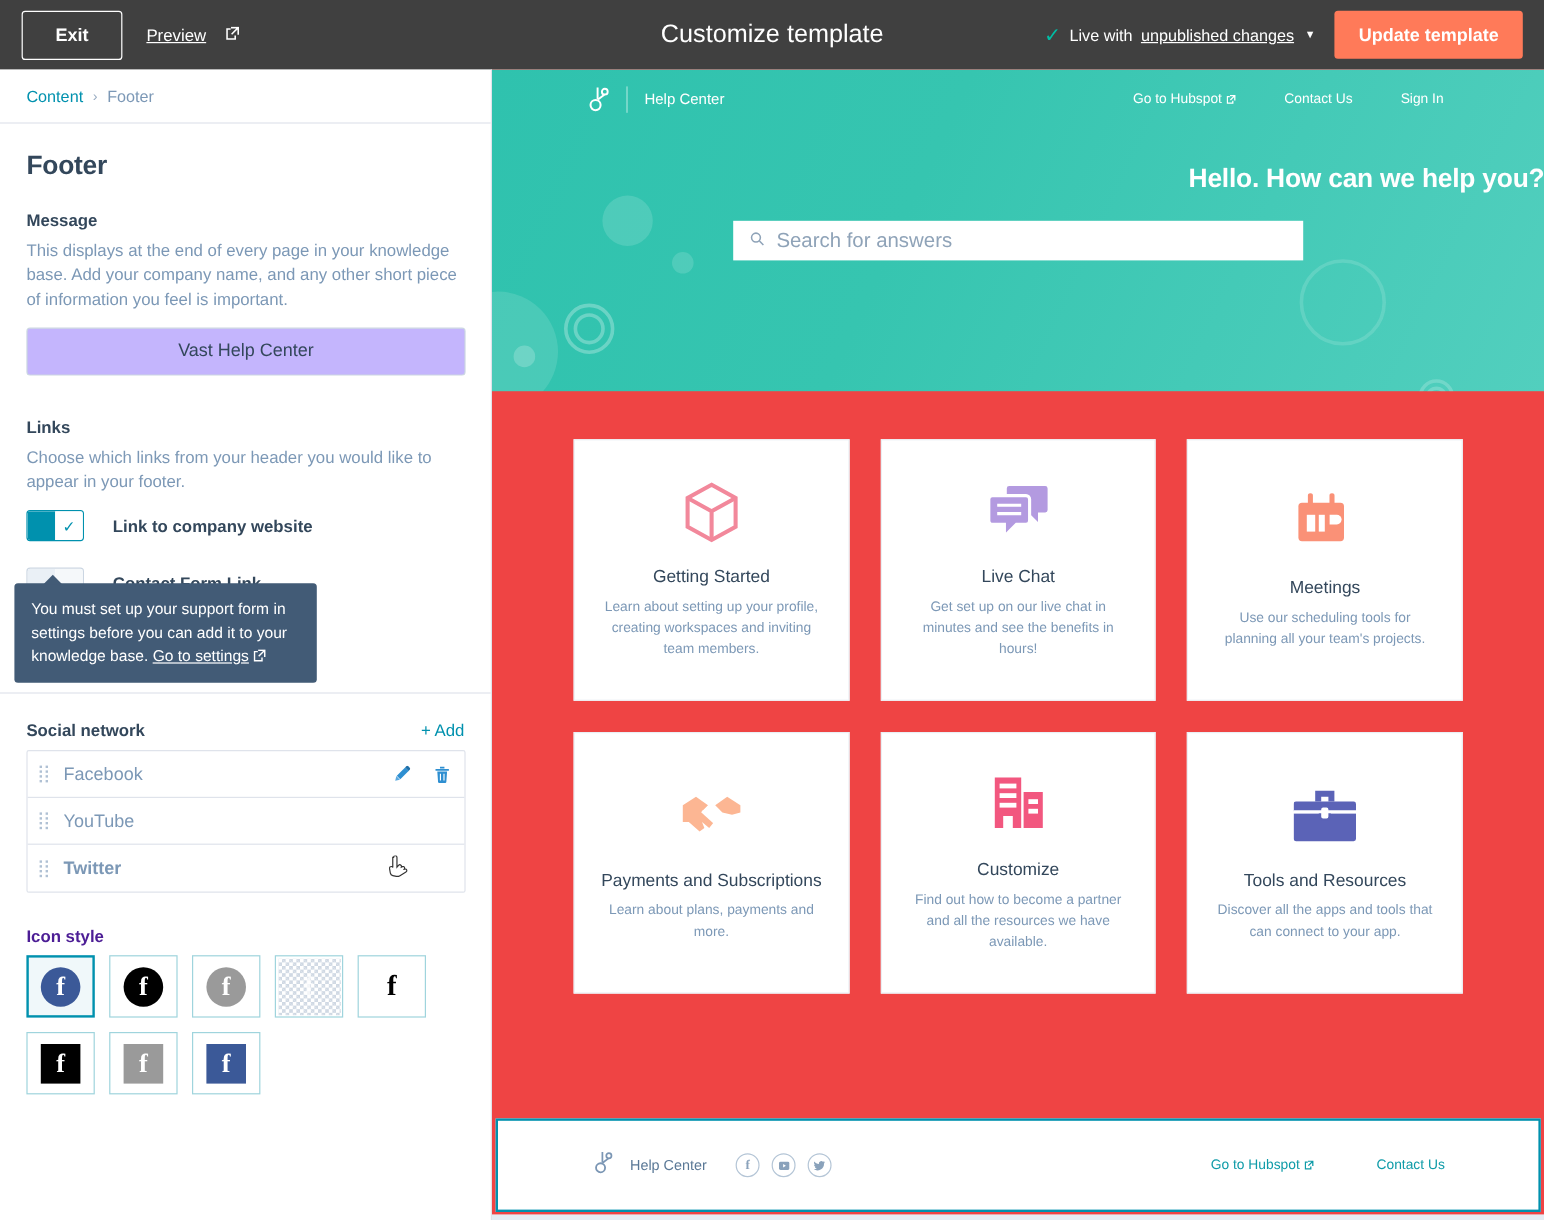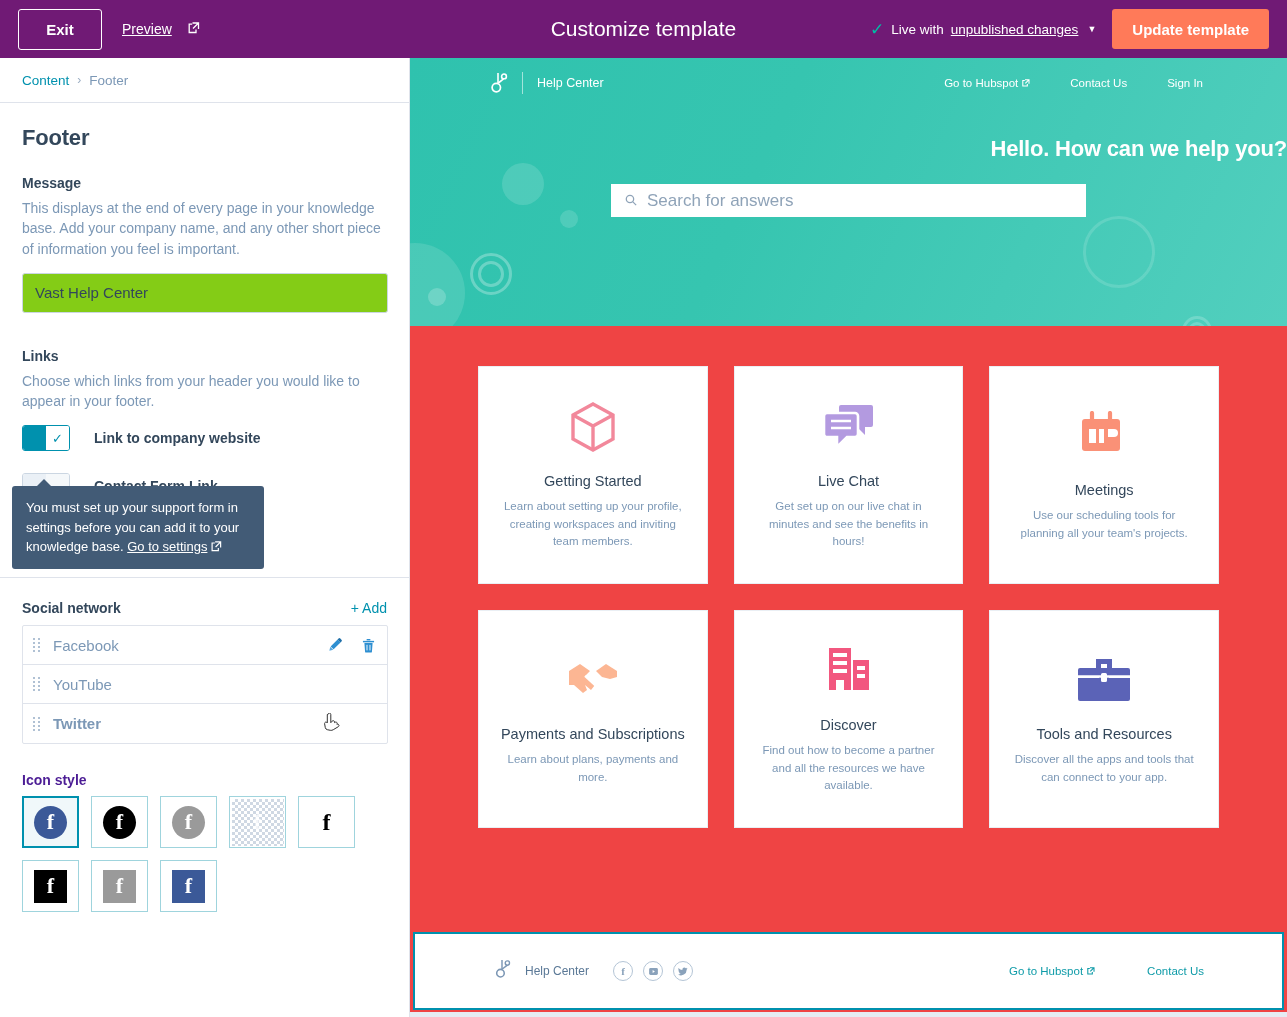--- a/index.html
+++ b/index.html
@@ -6,21 +6,21 @@
   html, body {
     width: 1287px; height: 1017px;
     font-family: "Liberation Sans", sans-serif;
     background: #ffffff;
     overflow: hidden;
   }
 
   
   .topbar {
     position: absolute; left: 0; top: 0; width: 1287px; height: 58px;
-    background: #701a75;
+    background: #404040;
     display: flex; align-items: center;
   }
   .exit-btn {
     margin-left: 18px; width: 84px; height: 41px;
     border: 1.5px solid #ffffff; border-radius: 3px;
     background: transparent; color: #ffffff;
     font-size: 15px; font-weight: 700; font-family: "Liberation Sans", sans-serif;
     cursor: pointer;
     display: flex; align-items: center; justify-content: center;
   }
@@ -80,23 +80,24 @@
     font-size: 14px; font-weight: 700; color: #33475b;
     margin-bottom: 7px;
   }
   .fld-help {
     font-size: 14px; color: #7c98b6; line-height: 1.45;
     margin-bottom: 14px;
   }
   .text-input {
     width: 366px; height: 40px;
     border: 1px solid #cbd6e2; border-radius: 3px;
-    background: #84cc16; color: #33475b;
+    background: #c4b5fd; color: #33475b;
     font-size: 15px; padding: 0 12px;
     font-family: "Liberation Sans", sans-serif;
+    text-align: center;
   }
   .sec-gap { height: 35px; }
 
   
   .toggle-row { display: flex; align-items: center; margin-bottom: 22px; }
   .toggle {
     width: 48px; height: 26px; border-radius: 3px;
     display: flex; cursor: pointer; overflow: hidden;
     border: 1px solid #0091ae;
   }
@@ -565,21 +566,21 @@
               <path d="M2 2h22v42H2z" fill="#f2577f"></path>
               <path d="M26 14h16v30H26z" fill="#f2577f"></path>
               <rect x="6" y="7" width="14" height="4" fill="#fff"></rect>
               <rect x="6" y="15" width="14" height="4" fill="#fff"></rect>
               <rect x="6" y="23" width="14" height="4" fill="#fff"></rect>
               <rect x="30" y="20" width="8" height="4" fill="#fff"></rect>
               <rect x="30" y="28" width="8" height="4" fill="#fff"></rect>
               <rect x="9" y="34" width="8" height="10" fill="#fff"></rect>
             </svg>
         </span>
-        <div class="card-title">Discover</div>
+        <div class="card-title">Customize</div>
         <div class="card-desc">Find out how to become a partner and all the resources we have available.</div>
       </div>
       <div class="card">
         <span class="card-ico">
           <svg width="52" height="46" viewBox="0 0 52 46">
               <path d="M18 2h16v9h-5V7h-6v4h-5z" fill="#5b63b7"></path>
               <path d="M2 11h48a2 2 0 0 1 2 2v6H0v-6a2 2 0 0 1 2-2z" fill="#5b63b7"></path>
               <path d="M0 21h52v21a2 2 0 0 1-2 2H2a2 2 0 0 1-2-2z" fill="#5b63b7"></path>
               <rect x="22" y="15" width="8" height="11" rx="2.6" fill="#fff" stroke="#5b63b7" stroke-width="2"></rect>
               <path d="M0 19.5h52" stroke="#fff" stroke-width="2.4"></path>

